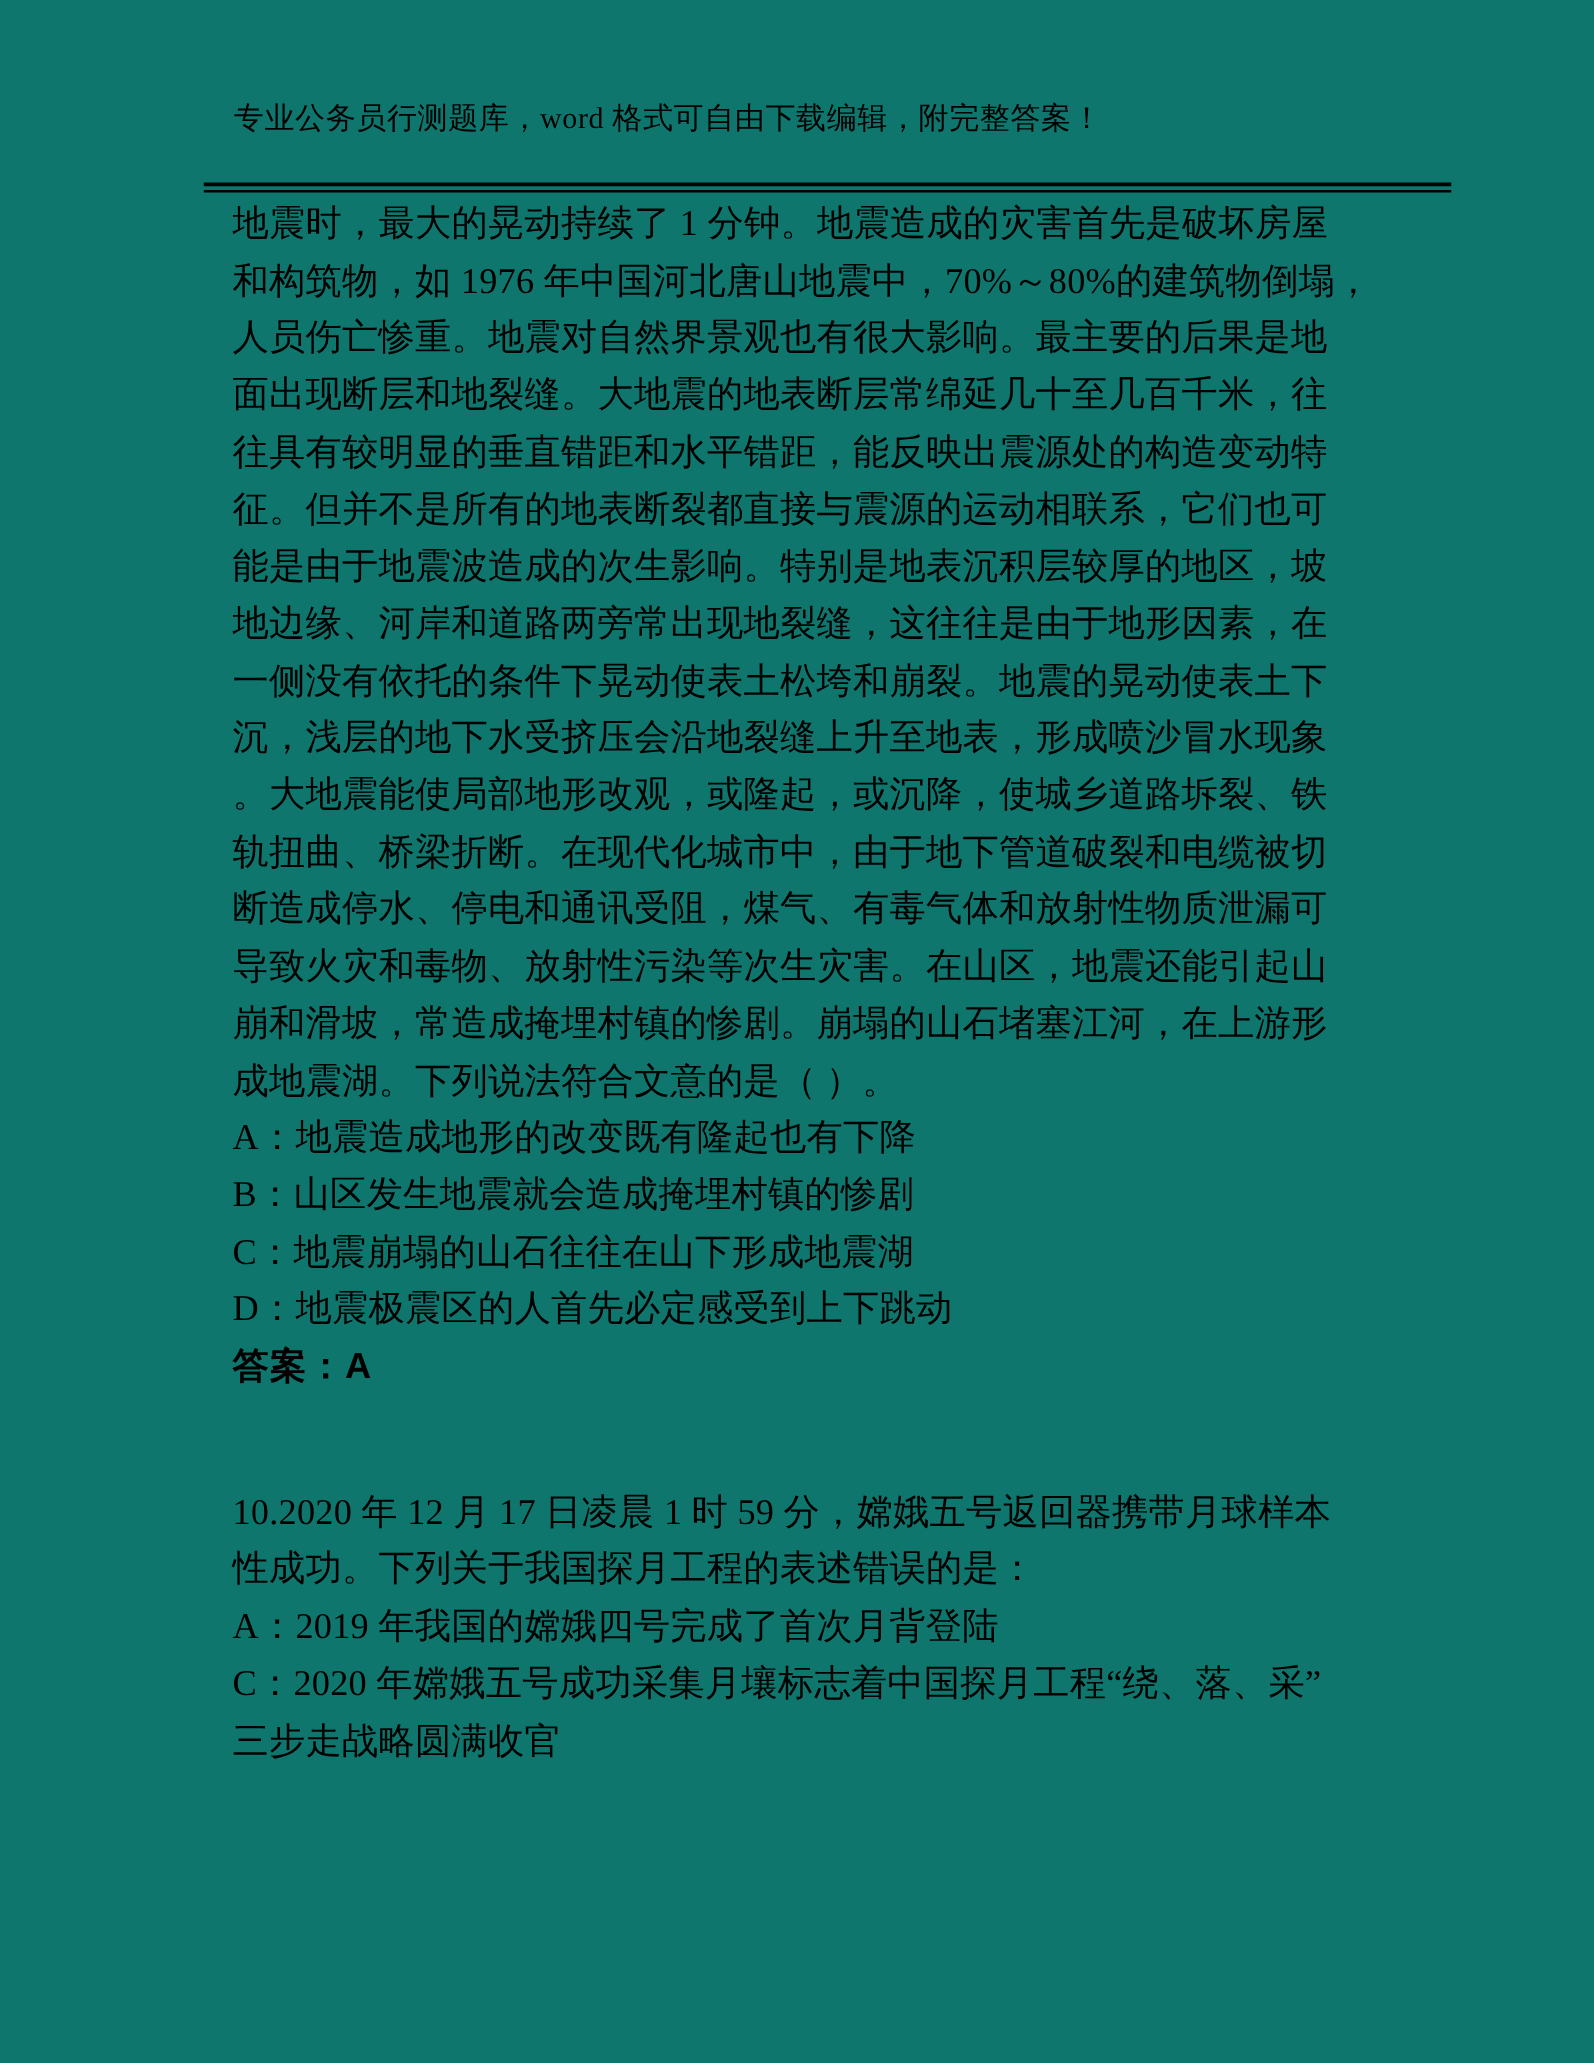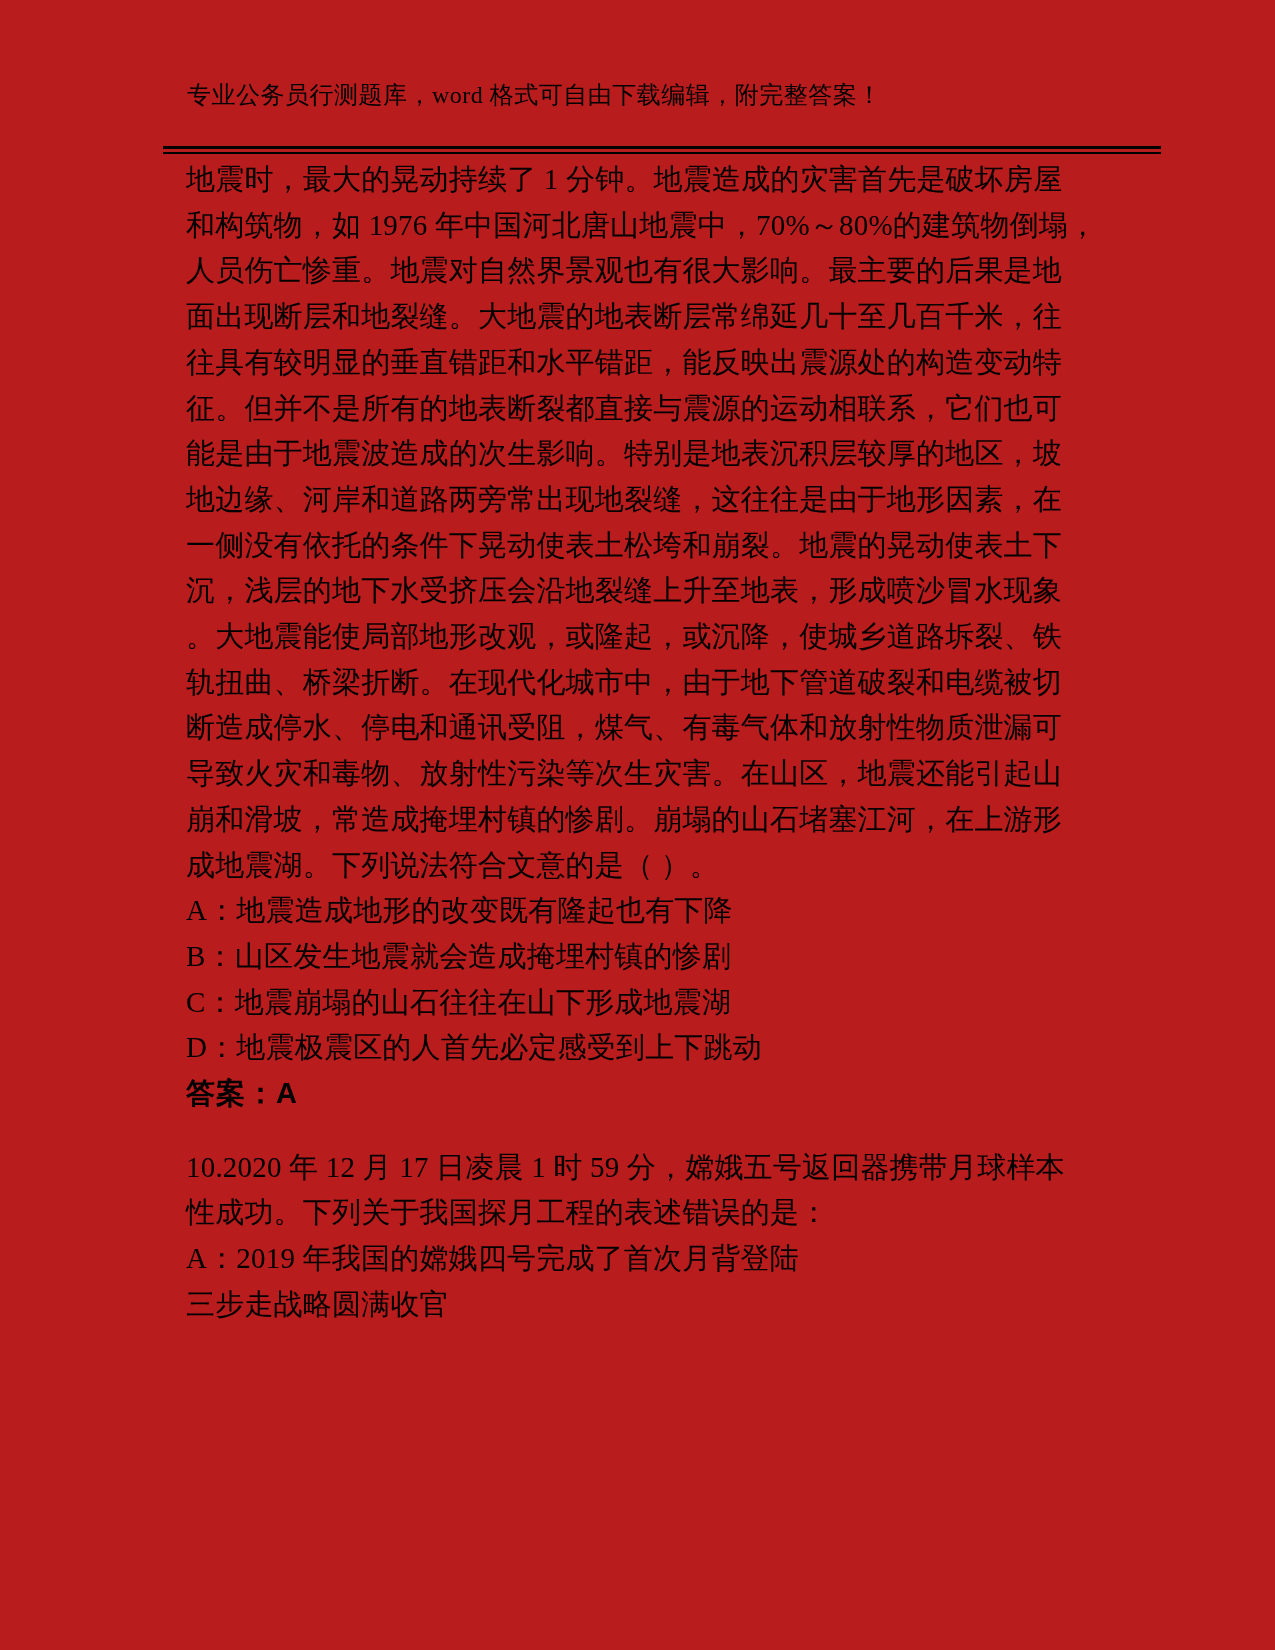--- a/index.html
+++ b/index.html
@@ -4,21 +4,21 @@
 <style>
   html, body {
     margin: 0;
     padding: 0;
     background: #ffffff;
   }
   .page {
     position: relative;
     width: 1275px;
     height: 1650px;
-    background: #b91c1c;
+    background: #0f766e;
     overflow: hidden;
     font-family: "Liberation Serif", "DejaVu Serif", serif;
     color: #000000;
   }
   
   .header-text {
     position: absolute;
     left: 187px;
     top: 80px;
     font-size: 24px;
@@ -47,21 +47,21 @@
   }
   .line {
     white-space: pre;
   }
   .answer-line {
     font-family: "Liberation Sans", "DejaVu Sans", sans-serif;
     font-weight: bold;
     letter-spacing: 1px;
   }
   .question10-block {
-    margin-top: 28px;
+    margin-top: 71px;
   }
 </style>
 </head>
 <body>
 
 <div class="page">
 
   <div class="header-text">专业公务员行测题库，word 格式可自由下载编辑，附完整答案！</div>
 
   <div class="header-rule"></div>
@@ -96,18 +96,19 @@
 
     <div class="line answer-line">答案：A</div>
 
     <div class="question10-block">
       <div>
           <div class="line">10.2020 年 12 月 17 日凌晨 1 时 59 分，嫦娥五号返回器携带月球样本</div>
           <div class="line">性成功。下列关于我国探月工程的表述错误的是：</div>
         </div>
       <div>
           <div class="line">A：2019 年我国的嫦娥四号完成了首次月背登陆</div>
+          <div class="line">C：2020 年嫦娥五号成功采集月壤标志着中国探月工程“绕、落、采”</div>
           <div class="line">三步走战略圆满收官</div>
         </div>
     </div>
 
   </div>
 </div>
 
 </body></html>

